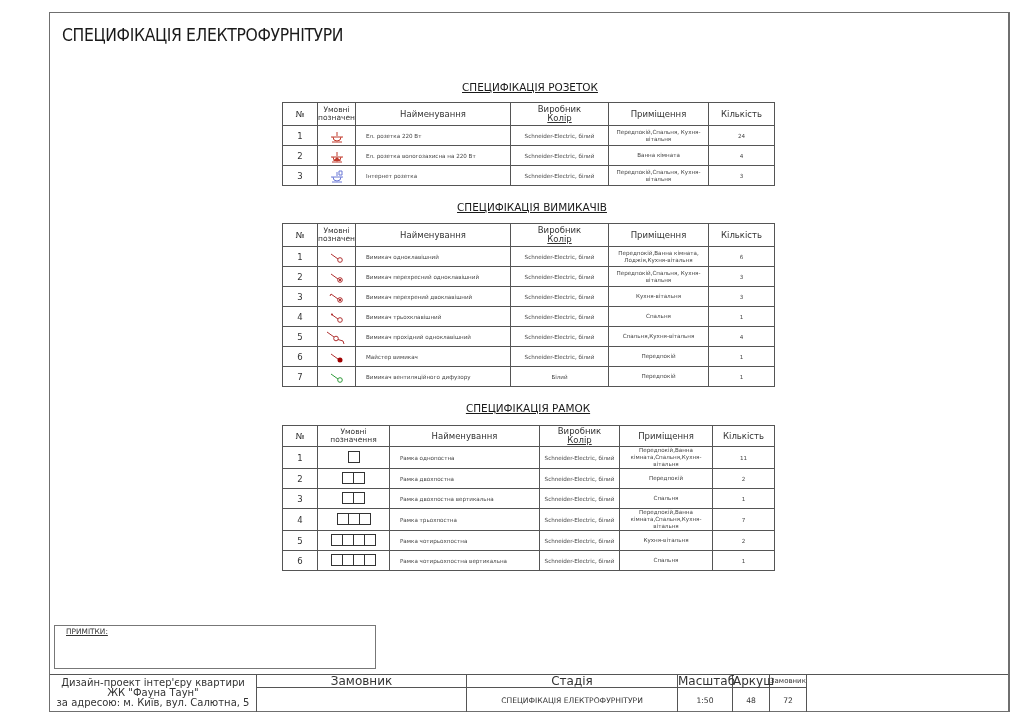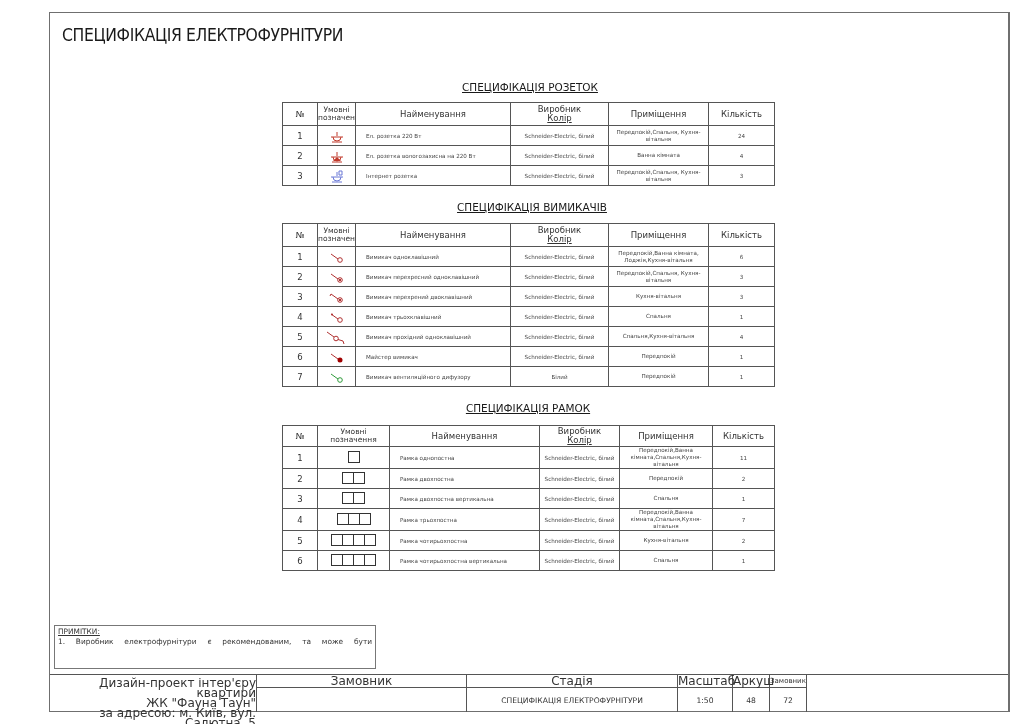--- a/index.html
+++ b/index.html
@@ -38,29 +38,29 @@
   .frames { display: inline-flex; }
   .frames span { display: inline-block; width: 10px; height: 10px; border: 1px solid #333; margin-left: -1px; }
   .frames span:first-child { margin-left: 0; }
   .frames-wrap { text-align: left; padding-left: 5px; }
 
   .notes {
     position: absolute; left: 54px; top: 625px; width: 322px; height: 44px;
     border: 1px solid #777; box-sizing: border-box; padding: 1px 3px;
     font-size: 7.4px; color: #333; line-height: 9.5px;
   }
-  .notes .nt { text-decoration: underline; }
+  .notes .nt { text-decoration: underline; margin-left: 8px; }
   .notes .justify { text-align: justify; text-align-last: justify; }
 
   .titleblock {
     position: absolute; left: 50px; top: 674px; width: 958px; height: 37px;
     border-top: 1px solid #555;
   }
   .tb-cell { position: absolute; box-sizing: border-box; border-right: 1px solid #555; text-align: center; color: #333; }
-  .tb-project { left: 0; top: 0; width: 207px; height: 37px; font-size: 12px; line-height: 10px; padding-top: 3px; border-right: 1px solid #555; text-align: right; }
+  .tb-project { left: 0; top: 0; width: 207px; height: 37px; font-size: 10px; line-height: 10px; padding-top: 3px; border-right: 1px solid #555; }
   .tb-head { font-size: 12px; height: 12px; line-height: 12px; border-bottom: 1px solid #555; }
   .tb-val { font-size: 7.6px; height: 25px; line-height: 25px; }
   .logo {
     position: absolute; left: 757px; top: 2px; width: 200px; height: 33px; text-align: center;
   }
   .logo-main {
     font-family: "Liberation Sans", sans-serif; font-weight: bold; font-size: 22px; line-height: 22px; letter-spacing: 0.3px;
     color: #000; transform: scaleX(1.15); transform-origin: center; -webkit-text-stroke: 0.5px #000;
   }
   .logo-sub {
@@ -320,21 +320,20 @@
     <td class="name">Рамка чотирьохпостна вертикальна</td>
     <td class="maker">Schneider-Electric, білий</td>
     <td class="room">Спальня</td>
     <td class="qty">1</td>
   </tr>
 </tbody>
   </table>
 
 <div class="notes">
   <div class="nt">ПРИМІТКИ:</div>
-  <div class="justify">1. Виробник електрофурнітури є рекомендованим, та може бути</div>
 </div>
 
 <div class="titleblock">
   <div class="tb-cell tb-project">
     <div>Дизайн-проект інтер'єру квартири</div>
     <div>ЖК "Фауна Таун"</div>
     <div>за адресою: м. Київ, вул. Салютна, 5</div>
   </div>
   <div class="tb-cell" style="left:207px; top:0; width:210px; height:37px;">
     <div class="tb-head">Замовник</div>

